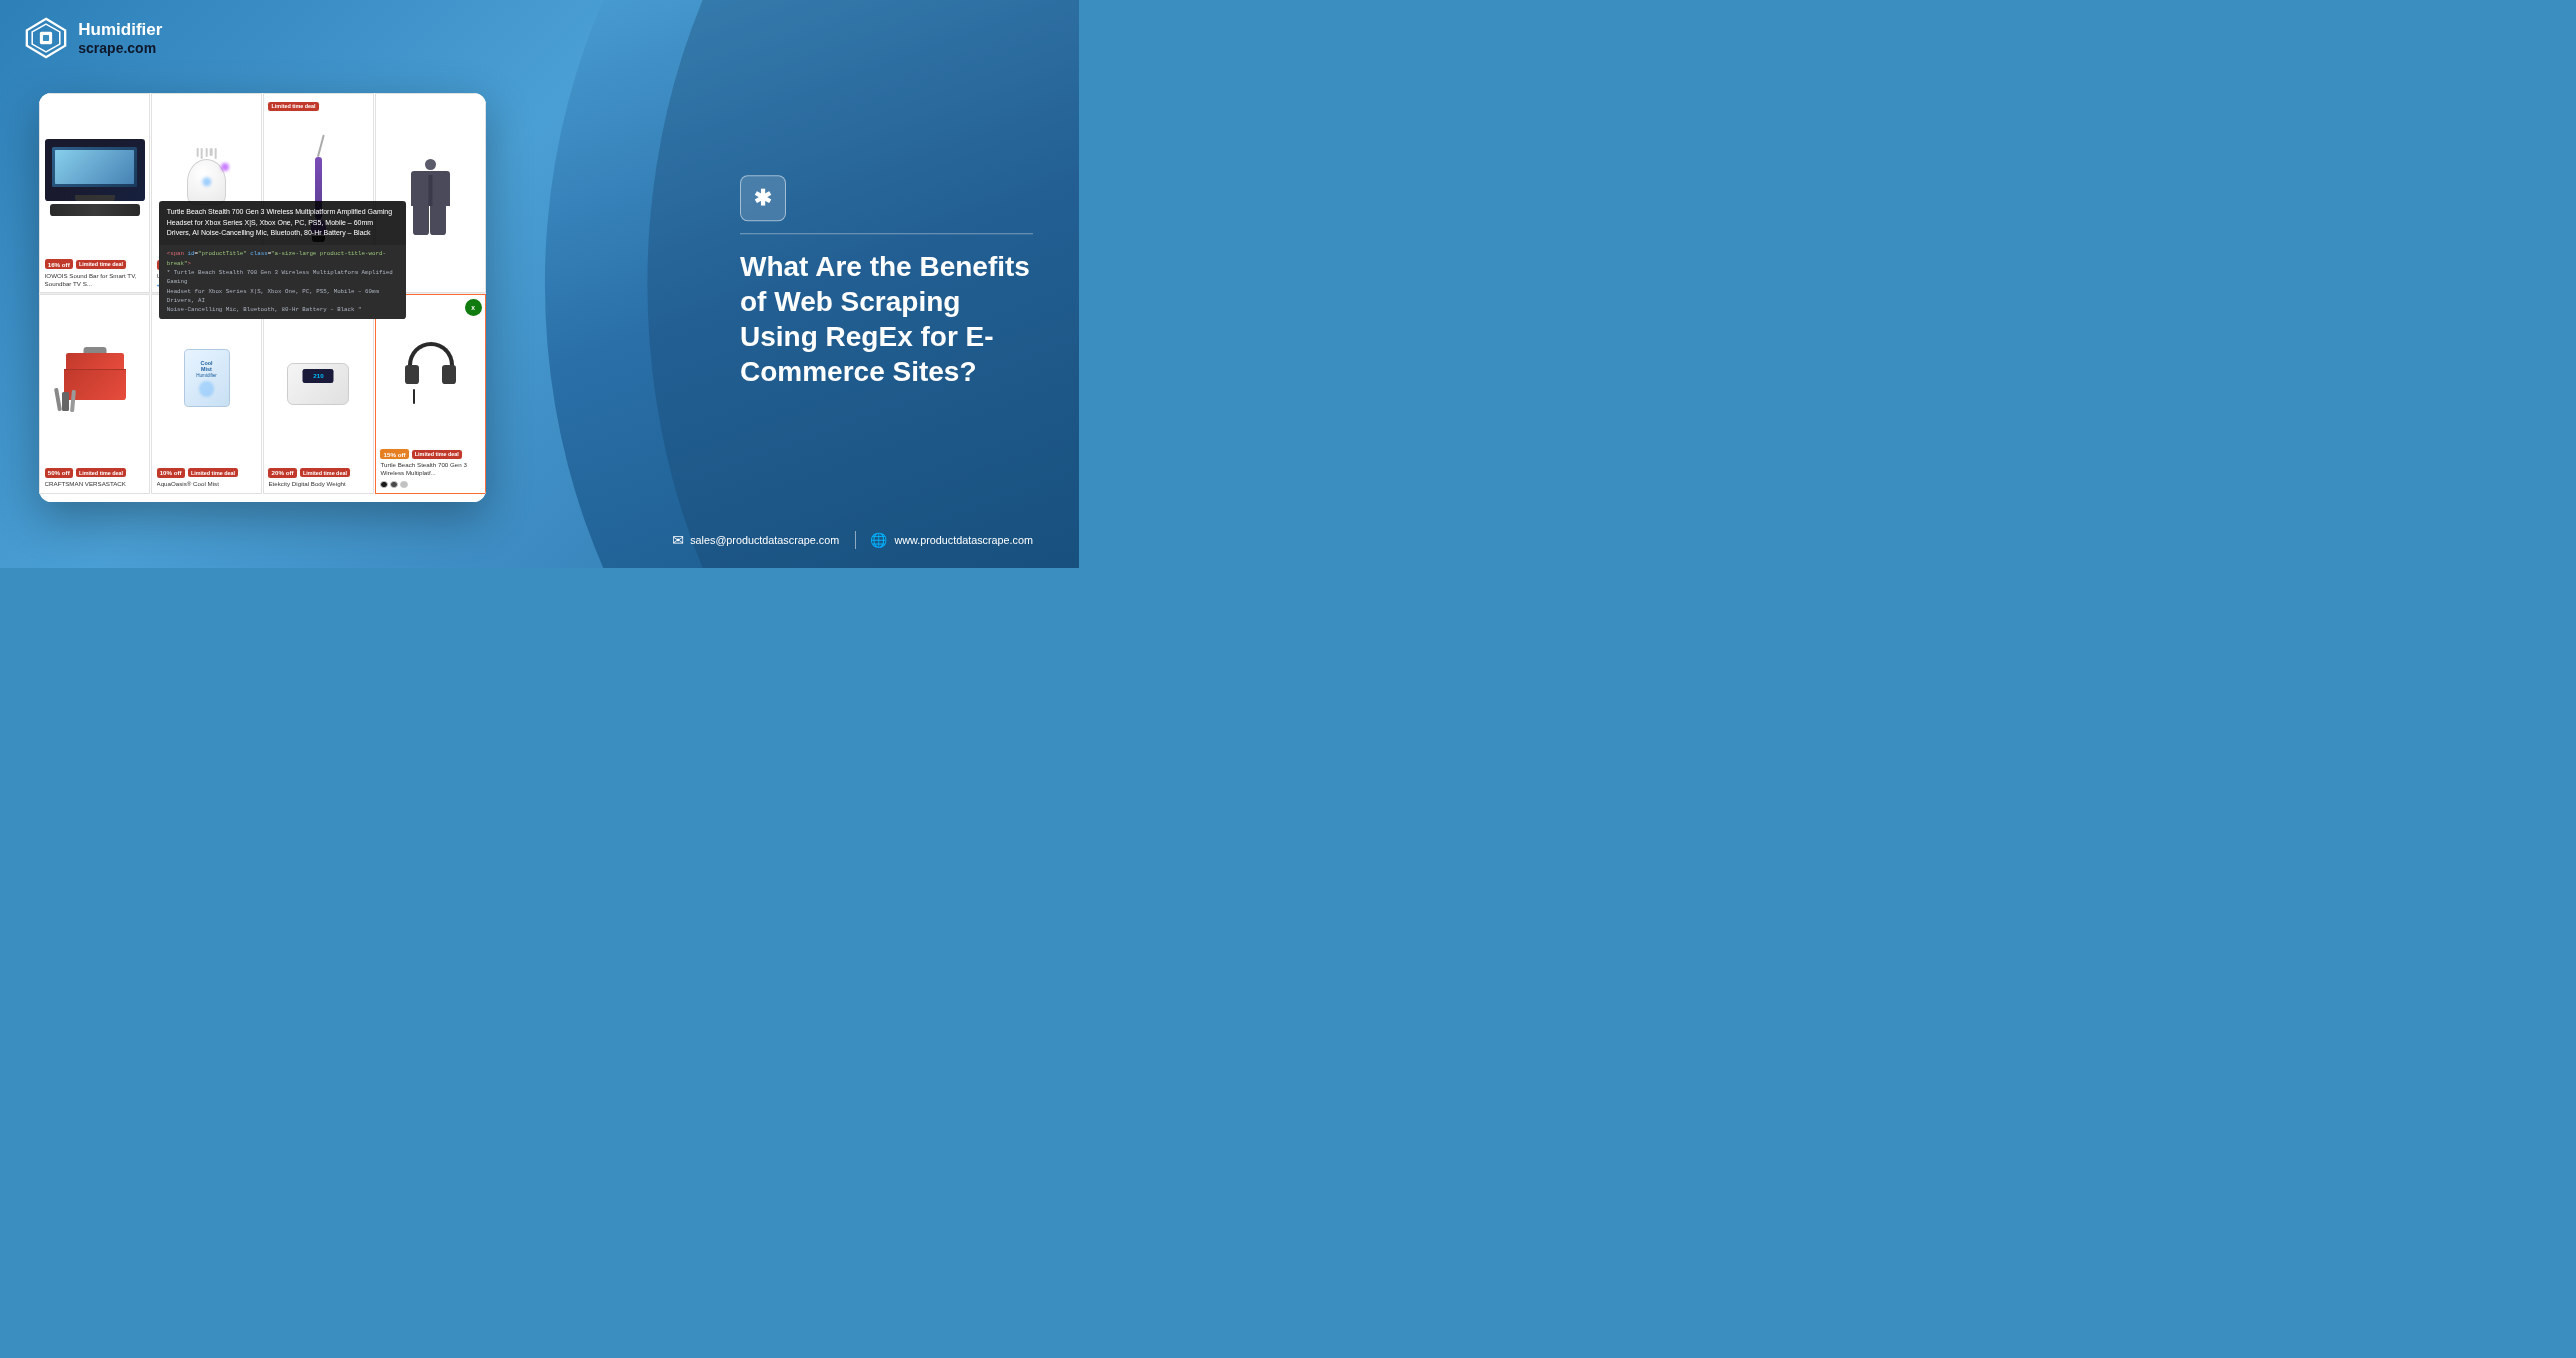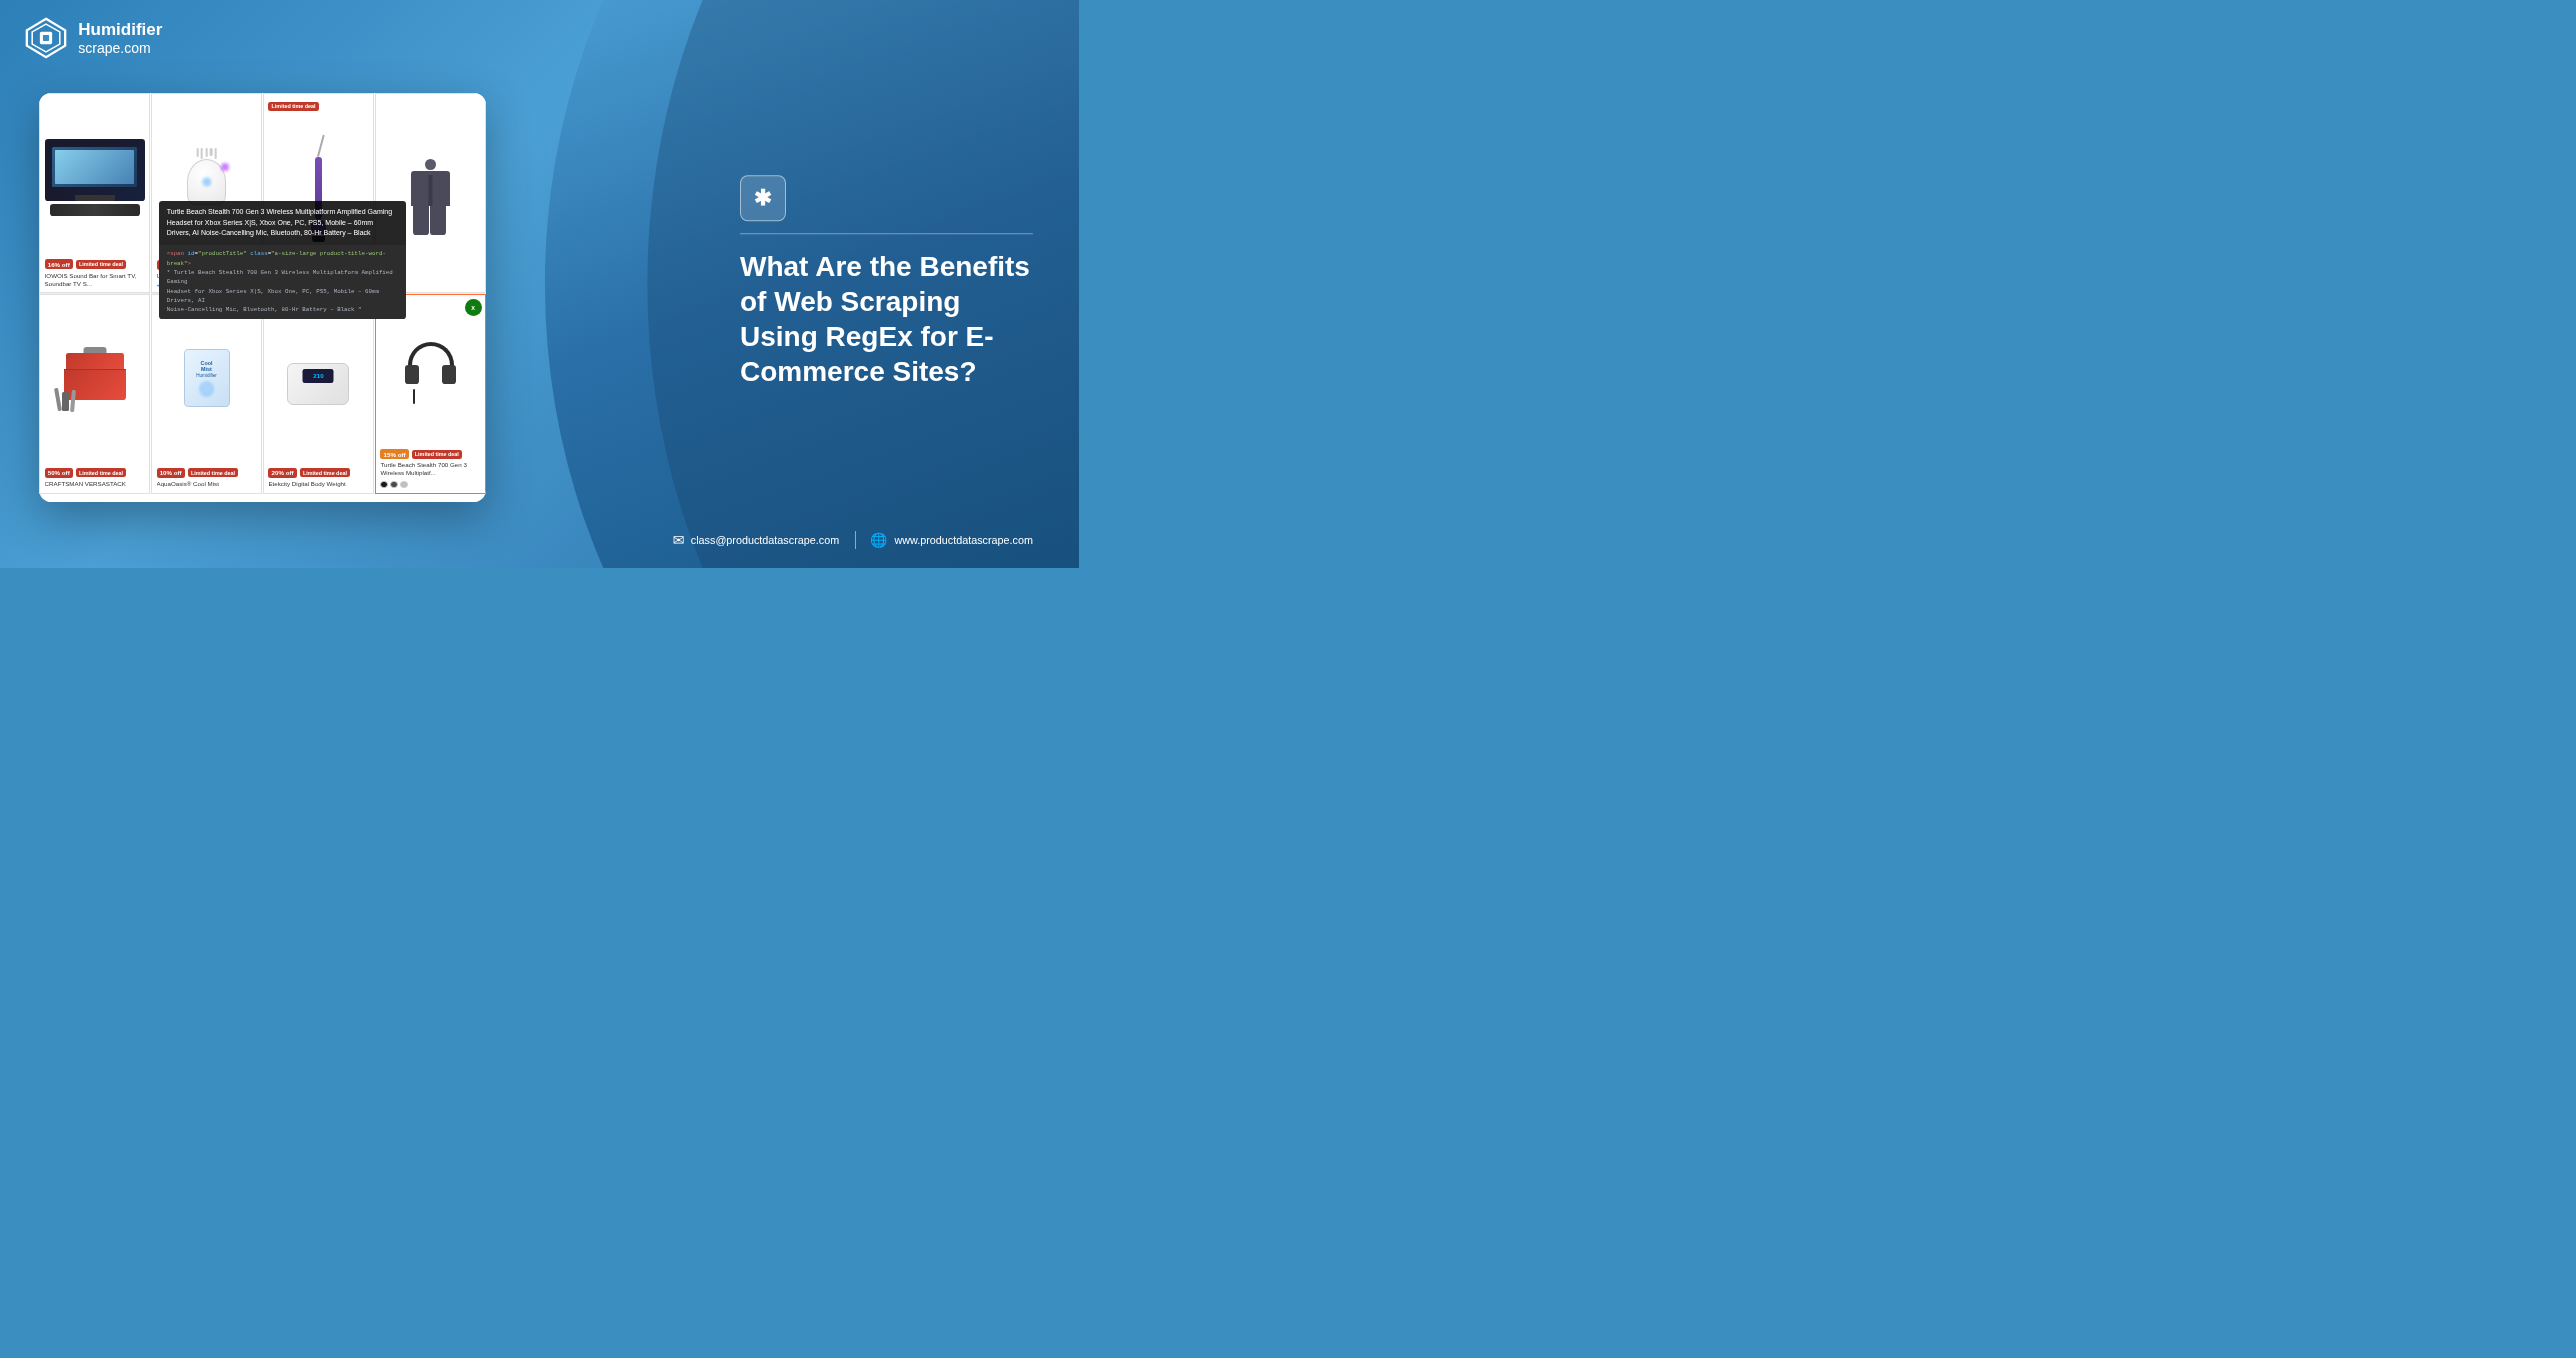--- a/index.html
+++ b/index.html
@@ -63,22 +63,22 @@
     }
 
     .logo-text-top {
       font-size: 17px;
       font-weight: bold;
       color: white;
     }
 
     .logo-text-bottom {
       font-size: 14px;
-      font-weight: normal;
-      color: #ffffff;
+      font-weight: bold;
+      color: #0f172a;
     }
 
     
     .screenshot-card {
       position: absolute;
       left: 39px;
       top: 93px;
       width: 447px;
       height: 409px;
       background: white;
@@ -631,21 +631,21 @@
   <div class="asterisk-icon">
     <span class="asterisk-symbol">✱</span>
   </div>
   <div class="divider-line"></div>
   <h1 class="main-heading">What Are the Benefits of Web Scraping Using RegEx for E-Commerce Sites?</h1>
 </div>
 
 <div class="footer">
   <div class="footer-item">
     <span class="footer-icon">✉</span>
-    <span>class@productdatascrape.com</span>
+    <span>sales@productdatascrape.com</span>
   </div>
   <div class="footer-divider"></div>
   <div class="footer-item">
     <span class="footer-icon">🌐</span>
     <span>www.productdatascrape.com</span>
   </div>
 </div>
 
 
 </body></html>

